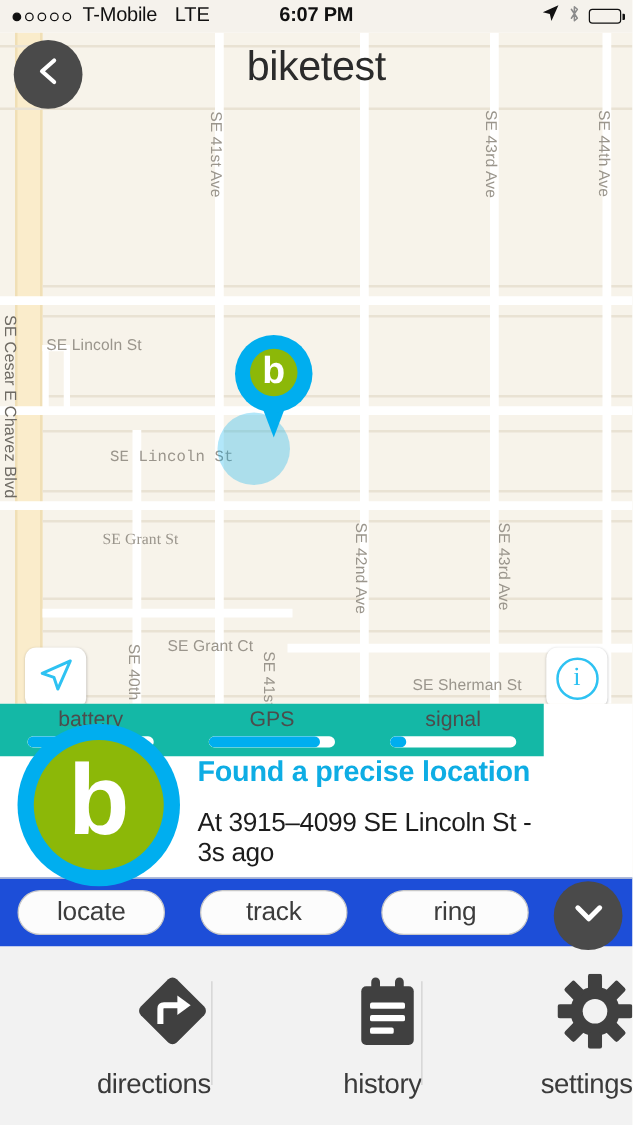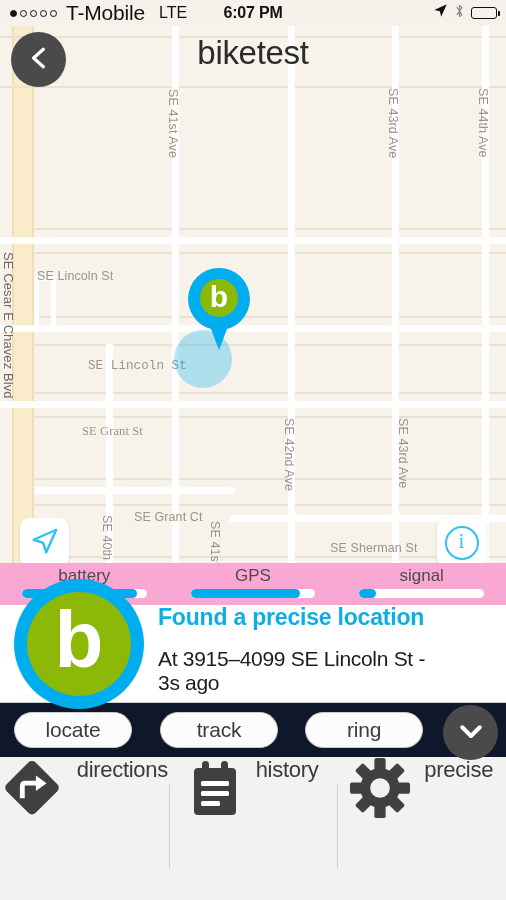--- a/index.html
+++ b/index.html
@@ -15,21 +15,21 @@
   .statusbar {
     position: absolute; top: 0; left: 0; width: 506px; height: 26px;
     display: flex; align-items: center;
     font-size: 17px; color: #111; z-index: 60;
     background: #f5f2ec;
   }
   .sb-left { display: flex; align-items: center; gap: 9px; padding-left: 10px; }
   .sb-dots { display: flex; align-items: center; gap: 3px; }
   .sb-dot { width: 7px; height: 7px; border-radius: 50%; border: 1.3px solid #111; }
   .sb-dot.filled { background: #111; }
-  .sb-carrier { font-size: 21px; letter-spacing: -0.2px; }
+  .sb-carrier { font-size: 16px; letter-spacing: -0.2px; }
   .sb-net { font-size: 16px; margin-left: 5px; }
   .sb-center {
     position: absolute; left: 0; width: 506px; text-align: center;
     font-size: 16px; font-weight: bold; letter-spacing: -0.2px;
   }
   .sb-right {
     margin-left: auto; display: flex; align-items: center; gap: 6px;
     padding-right: 9px;
   }
   .battery-shell {
@@ -111,22 +111,22 @@
     display: flex; align-items: center; justify-content: center; z-index: 40;
   }
   .page-title {
     position: absolute; top: 34px; left: 0; width: 506px; text-align: center;
     font-size: 33px; color: #2b2b2b; font-weight: normal; z-index: 39;
     letter-spacing: -0.3px;
   }
 
   
   .meters {
-    position: absolute; top: 563px; left: 0; width: 506px; height: 42px;
-    background: #f9a8d4; display: flex; z-index: 20;
+    position: absolute; top: 563px; left: 0; width: 435px; height: 42px;
+    background: #14b8a6; display: flex; z-index: 20;
   }
   .meter { flex: 1; padding-top: 3px; }
   .meter-label {
     text-align: center; font-size: 17px; color: #4c4c4c; line-height: 20px;
   }
   .meter-track {
     height: 9px; border-radius: 4.5px; background: #ffffff;
     margin: 3px 22px 0 22px; overflow: hidden;
   }
   .meter-fill { height: 100%; background: #00AEEF; border-radius: 4.5px; }
@@ -151,21 +151,21 @@
   .avatar-inner {
     width: 104px; height: 104px; border-radius: 50%; background: #8CB808;
     display: flex; align-items: center; justify-content: center;
     color: #ffffff; font-size: 80px; font-weight: bold; line-height: 1;
     padding-bottom: 9px;
   }
 
   
   .actions {
     position: absolute; top: 702px; left: 0; width: 506px; height: 55px;
-    background: #0f172a; display: flex; align-items: center;
+    background: #1d4ed8; display: flex; align-items: center;
     border-top: 1px solid #cfcfcf; z-index: 18; padding-left: 36px;
   }
   .pill {
     height: 36px; border-radius: 18px; background: #fcfcfc;
     border: 1px solid #c8c8c8; display: flex; align-items: center;
     justify-content: center; font-size: 21px; color: #3c3c3c;
     letter-spacing: -0.2px;
   }
   #pill-locate { position: absolute; left: 14px; width: 118px; }
   #pill-track  { position: absolute; left: 160px; width: 118px; }
@@ -175,22 +175,22 @@
     border-radius: 50%; background: #4a4a4a; z-index: 25;
     display: flex; align-items: center; justify-content: center;
   }
 
   
   .tabbar {
     position: absolute; top: 757px; left: 0; width: 506px; height: 143px;
     background: #f2f2f2; display: flex; z-index: 12;
   }
   .tab {
-    flex: 1; display: flex; flex-direction: row;
-    align-items: flex-start; justify-content: center; gap: 14px; position: relative;
+    flex: 1; display: flex; flex-direction: column;
+    align-items: flex-end; justify-content: center; gap: 14px; position: relative;
   }
   .tab + .tab::before {
     content: ""; position: absolute; left: 0; top: 28px; bottom: 32px;
     width: 1px; background: #cfcfcf;
   }
   .tab-label { font-size: 22px; color: #3a3a3a; letter-spacing: -0.3px; }
   .tab-icon { height: 62px; display: flex; align-items: center; }
 </style>
 </head>
 <body>
@@ -379,17 +379,17 @@
             <rect x="0" y="26" width="14" height="12" rx="2"></rect>
             <rect x="50" y="26" width="14" height="12" rx="2"></rect>
             <rect x="26" y="0" width="12" height="14" rx="2" transform="rotate(45 32 32)"></rect>
             <rect x="26" y="50" width="12" height="14" rx="2" transform="rotate(45 32 32)"></rect>
             <rect x="0" y="26" width="14" height="12" rx="2" transform="rotate(45 32 32)"></rect>
             <rect x="50" y="26" width="14" height="12" rx="2" transform="rotate(45 32 32)"></rect>
           </g>
           <circle cx="32" cy="32" r="10.5" fill="#f2f2f2"></circle>
         </svg>
       </span>
-      <span class="tab-label">precise</span>
+      <span class="tab-label">settings</span>
     </div>
   </div>
 
 </div>
 
 </body></html>

